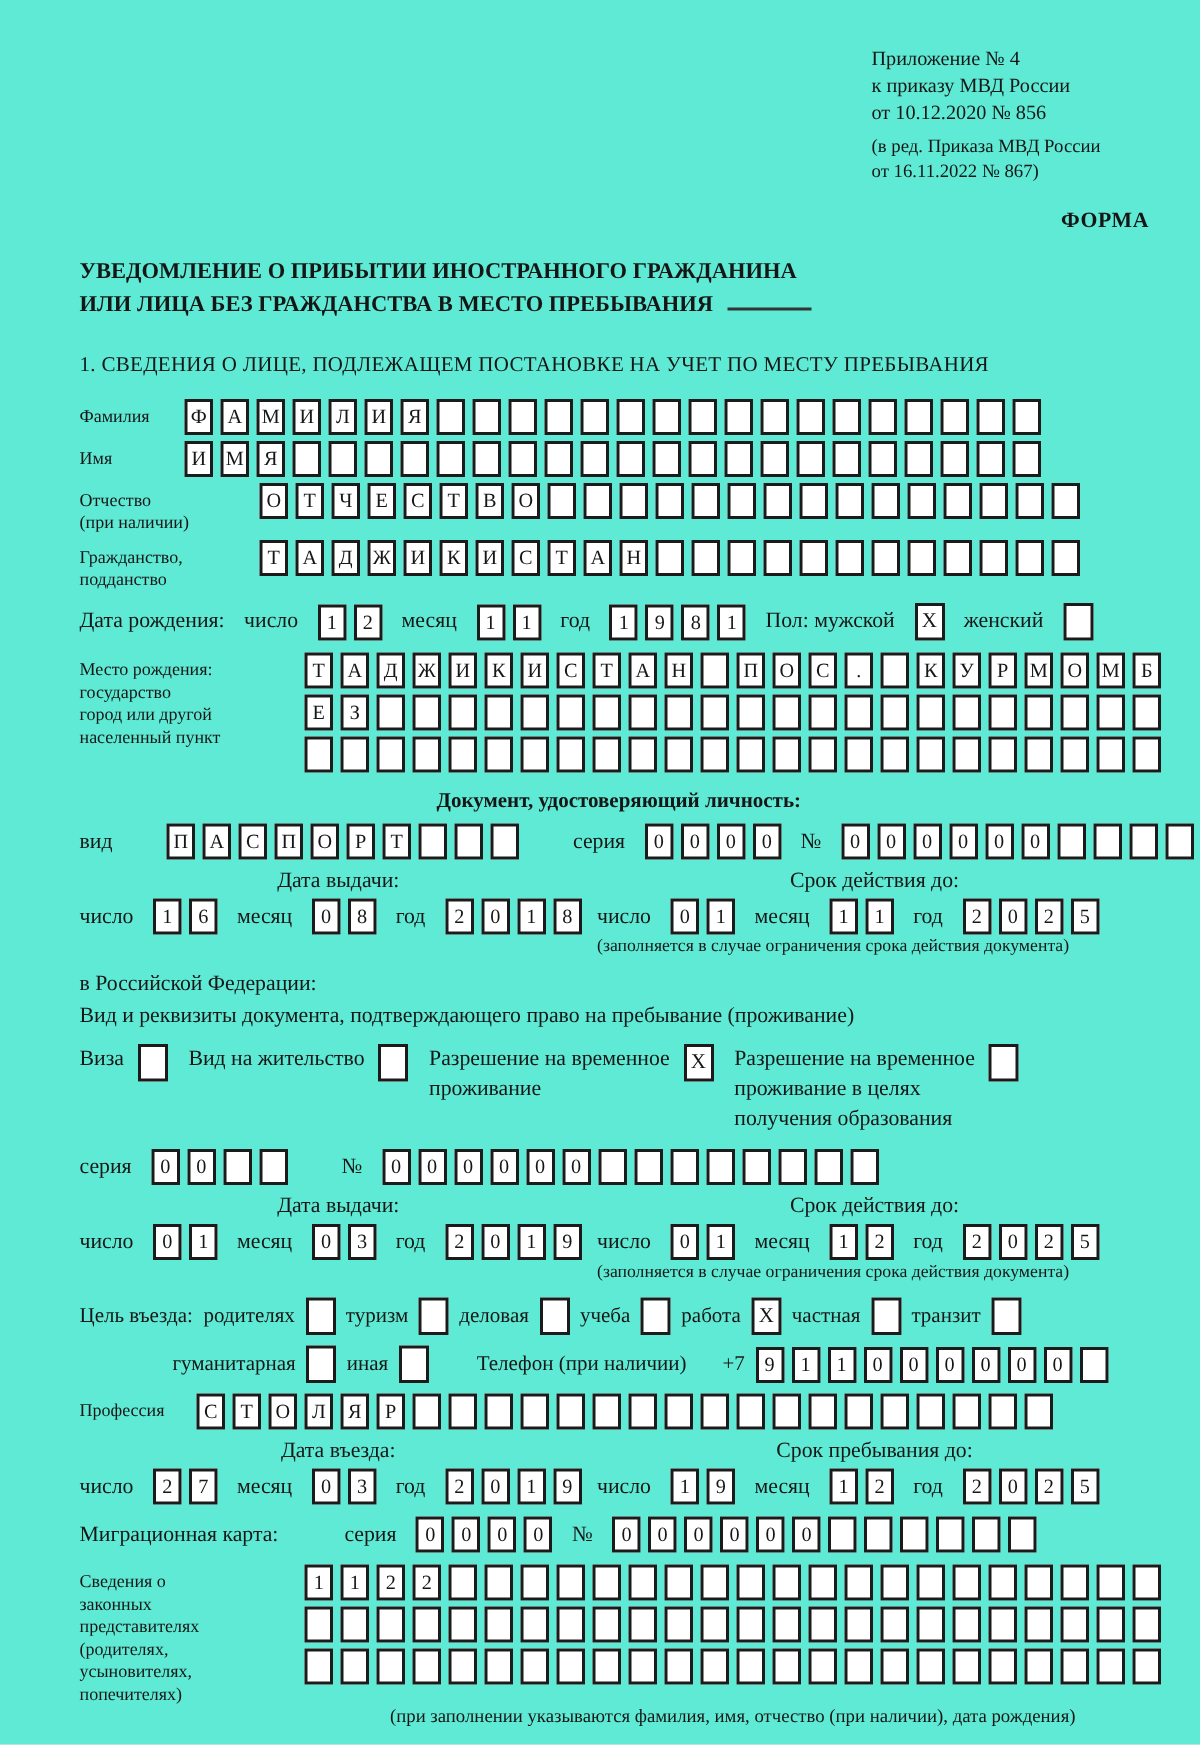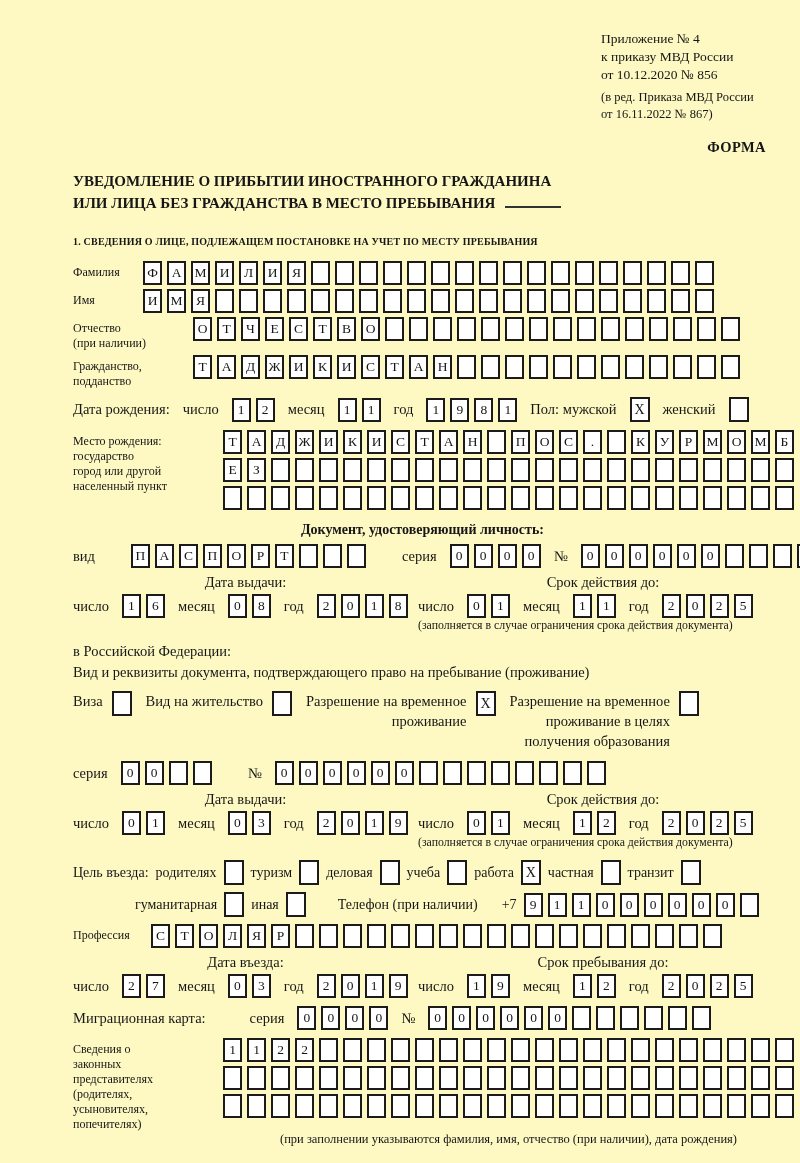--- a/index.html
+++ b/index.html
@@ -1,44 +1,44 @@
 <!DOCTYPE html>
 <html><head>
 <meta charset="utf-8">
 <style>
   *{box-sizing:border-box;margin:0;padding:0}
   html,body{background:#e9e9e9}
   body{width:800px;height:1163px;margin:0 auto;font-family:"Liberation Serif","DejaVu Serif",serif;color:#161616}
-  .page{width:800px;height:1163px;background:#fef9c3;padding:30px 28px 16px 73px;overflow:hidden;position:relative}
+  .page{width:800px;height:1163px;background:#5eead4;padding:30px 28px 16px 53px;overflow:hidden;position:relative}
   .hdr{margin-left:528px;font-size:13.5px;line-height:18px}
   .hdr .amend{font-size:12.5px;line-height:17px;margin-top:5px}
   .forma{text-align:right;font-weight:bold;font-size:14.5px;margin:16px 6px 0 0;letter-spacing:.4px}
   .title{text-align:left;font-weight:bold;font-size:15px;line-height:22px;margin-top:14px}
   .blank{display:inline-block;width:56px;border-bottom:2px solid #333;height:14px;margin-left:10px}
-  .sec-title{font-weight:bold;font-size:10px;margin:22px 0 14px 0;letter-spacing:.2px}
+  .sec-title{font-weight:normal;font-size:14px;margin:22px 0 14px 0;letter-spacing:.2px}
   .row{display:flex;align-items:flex-start;margin-bottom:4px}
   .lbl{font-size:12px;padding-top:4px;flex:none}
   .lbl .l2{display:block}
   .w70{width:70px}.w120{width:120px}.w150{width:150px}.w78{width:78px}
   .cells{display:flex;gap:5px;flex:none}
   .cells-stack .cells{margin-bottom:4px}
   .cell{width:19px;height:24px;border:2px solid #1b1b1b;font-size:13.5px;line-height:20px;text-align:center;flex:none;background:#fff}
   .cbox{display:inline-block;width:20px;height:25px;border:2px solid #1b1b1b;font-size:14px;line-height:21px;text-align:center;vertical-align:middle;flex:none;background:#fff}
   .dg{display:flex;align-items:center;gap:13px;font-size:14.5px;flex:none}
   .dg .t{flex:none}
   .doc-heading{text-align:center;font-weight:bold;font-size:14px;margin:8px 0 6px 0}
   .dsec{display:flex;margin:6px 0 2px 0}
   .dcol-l{width:345px;flex:none}
   .dcol-r{width:370px;flex:none}
   .dhead{text-align:center;font-size:14.5px;margin-bottom:3px}
   .dnote{font-size:11.8px;margin-top:0;white-space:nowrap}
   .intro{font-size:14.5px;line-height:21px;margin-top:8px}
   .cbrow{display:flex;align-items:flex-start;gap:14px;margin:8px 0 10px 0}
   .cbitem{display:flex;align-items:flex-start;gap:9px}
-  .cbitem .opt{font-size:14.5px;line-height:20px;text-align:right}
+  .cbitem .opt{font-size:14.5px;line-height:20px;text-align:left}
   .purp{display:flex;align-items:center;gap:7px;font-size:14px;margin-bottom:7px;flex-wrap:nowrap}
   .purp .t{flex:none}
   .indent{margin-left:62px}
   .note-center{font-size:12.5px;text-align:center;margin:8px 0 0 120px}
   .mrow{display:flex;align-items:flex-start;margin-bottom:4px}
   .gap18{width:18px;flex:none}
   .gap10{width:10px;flex:none}
 </style>
 </head>
 <body>

